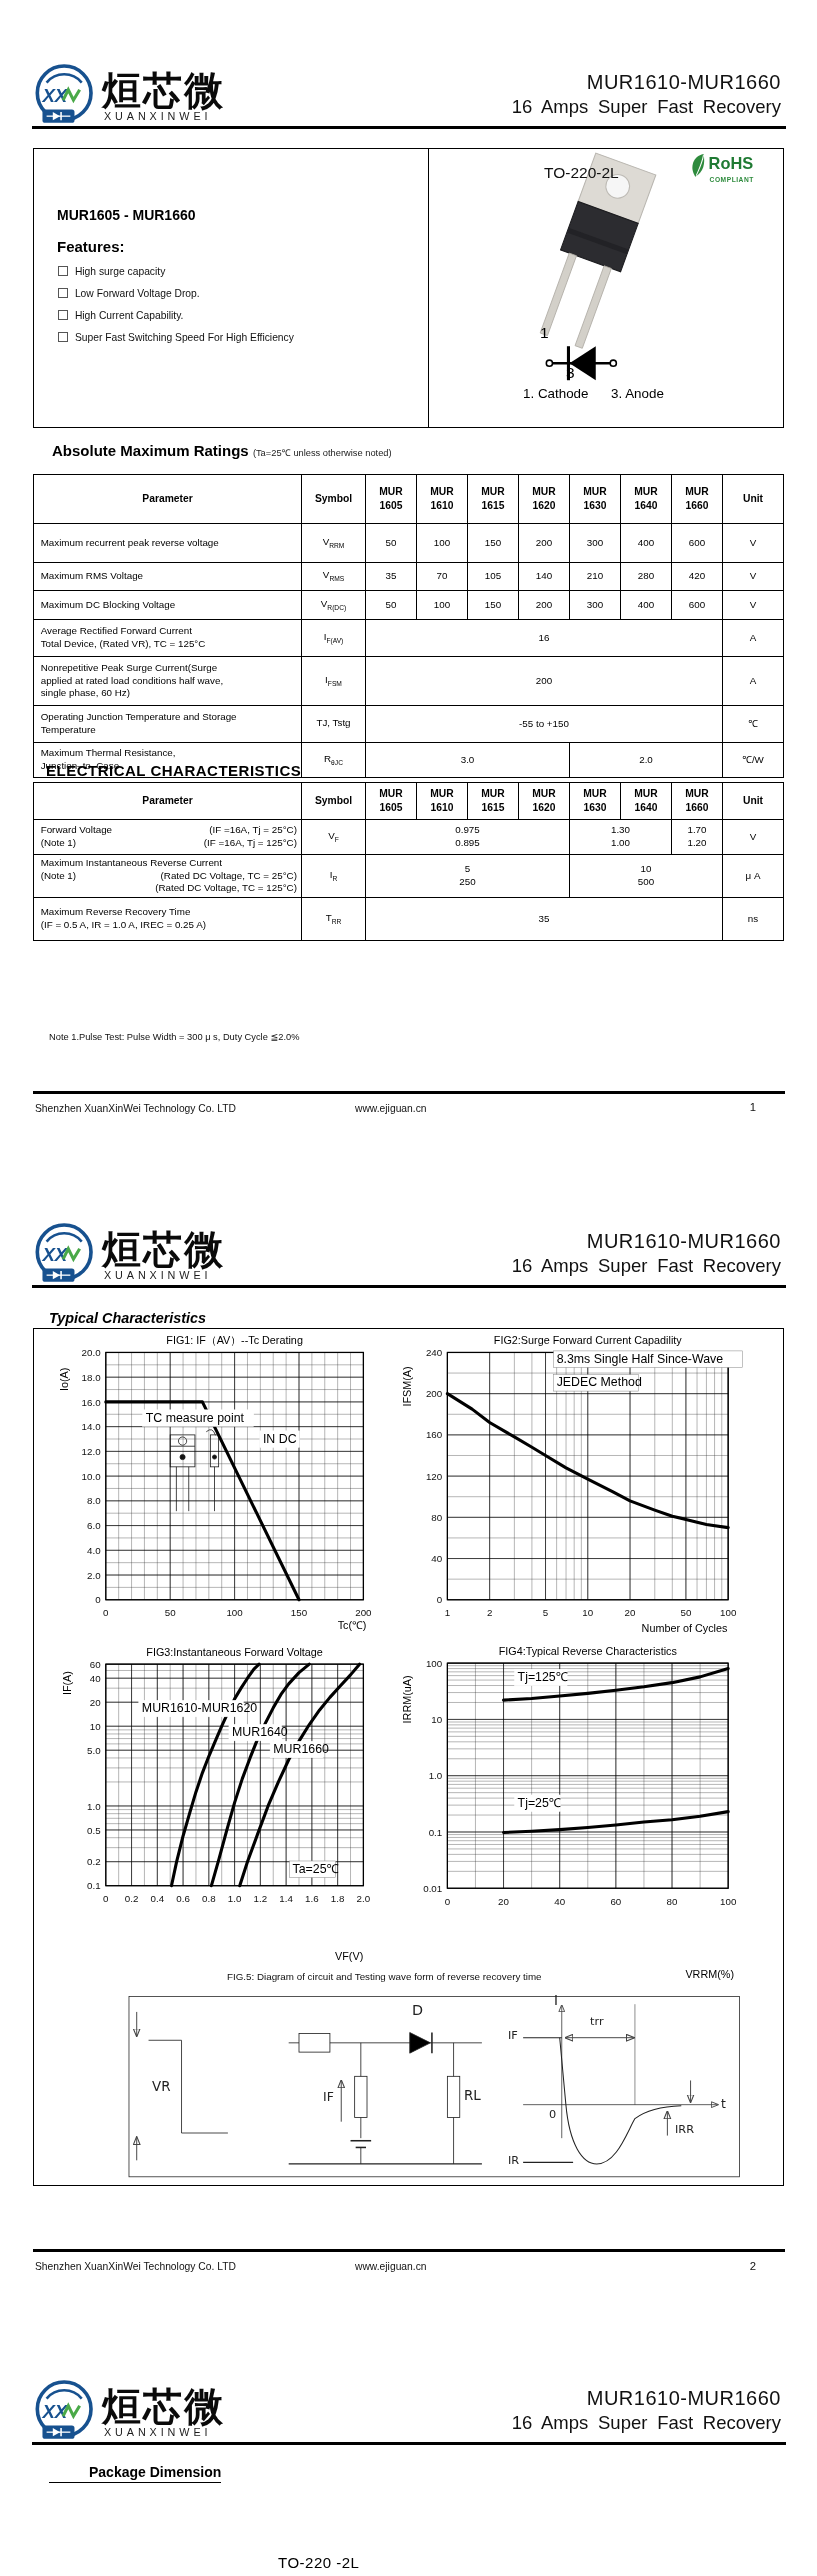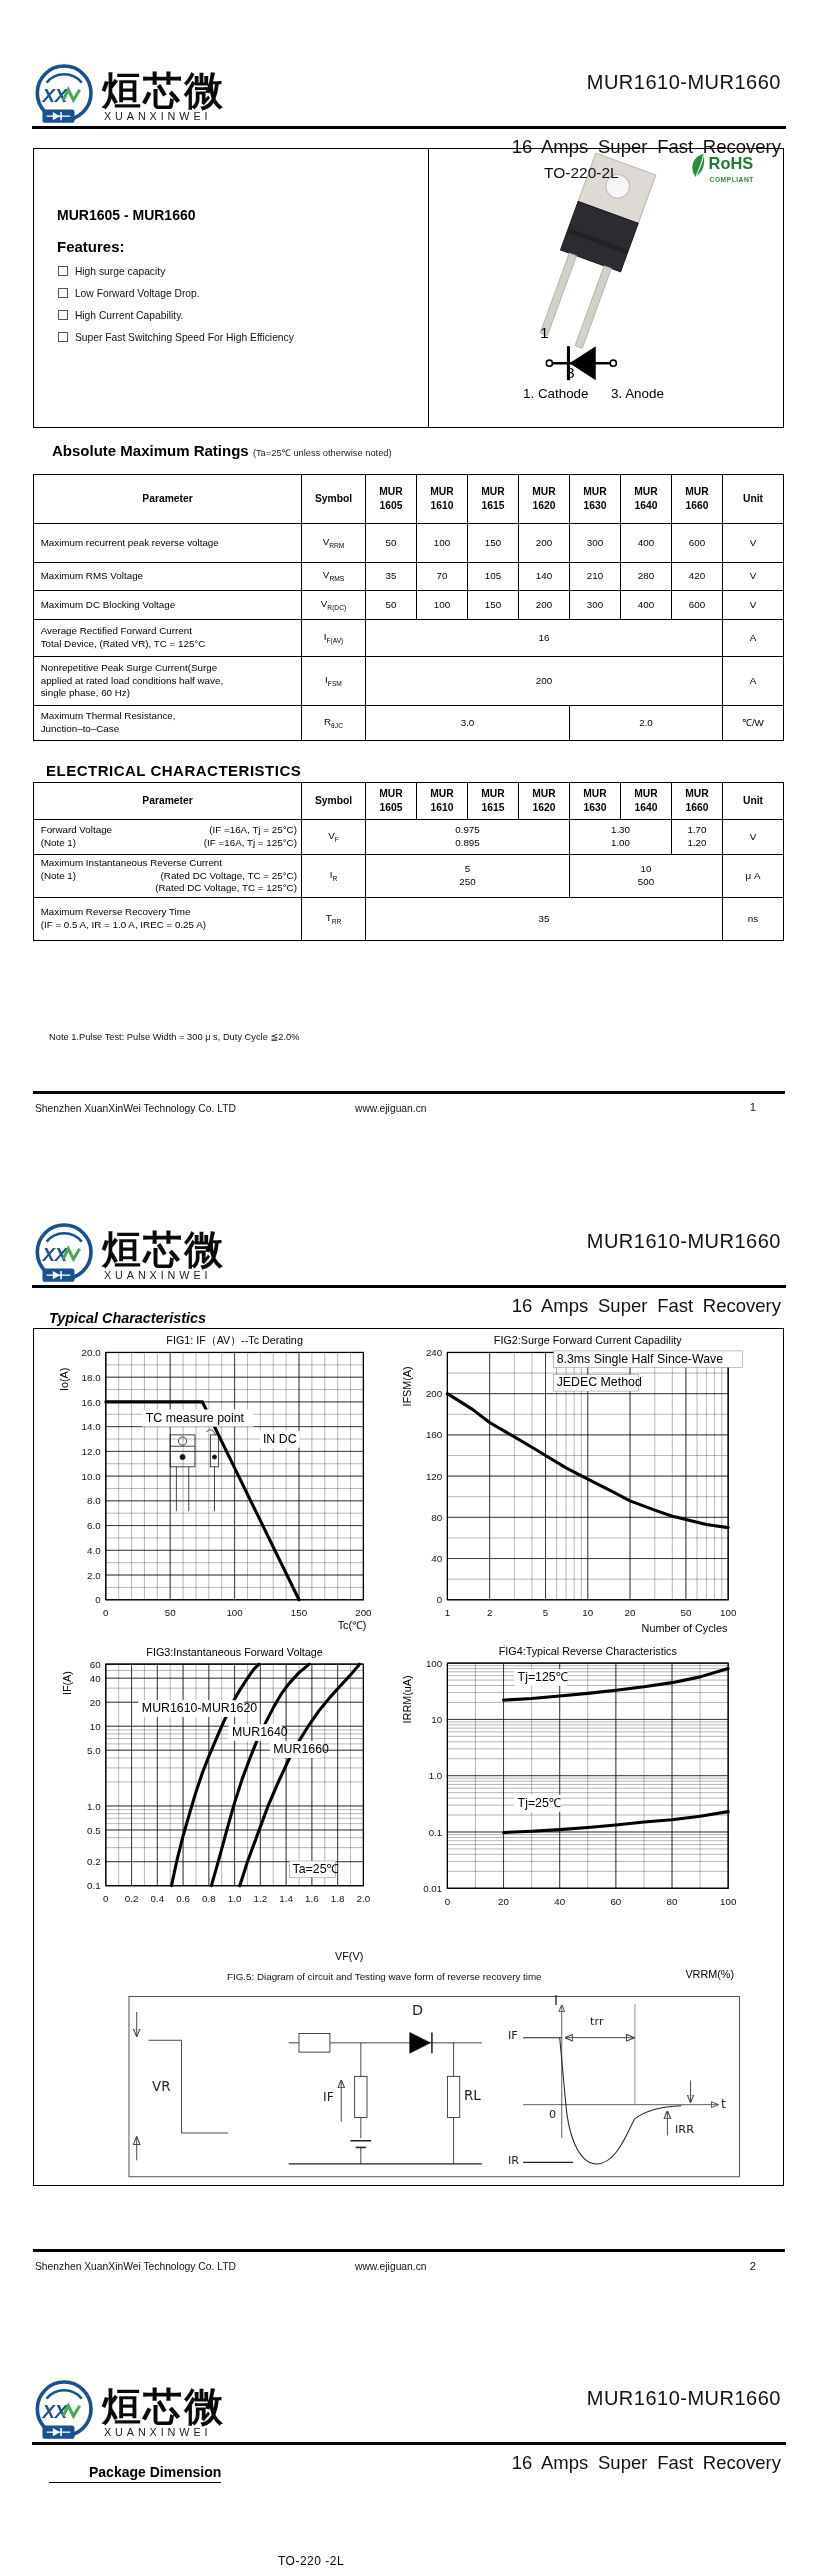--- a/index.html
+++ b/index.html
@@ -4,21 +4,21 @@
 <style>
   html,body{margin:0;padding:0;background:#fff;}
   body{font-family:"Liberation Sans",sans-serif;color:#000;}
   #page{position:relative;width:818px;height:3470px;background:#fff;overflow:hidden;}
   .abs{position:absolute;}
   svg{position:absolute;left:0;top:0;}
   
   .cjk{font-size:39px;font-weight:bold;letter-spacing:2.1px;color:#0a0a0a;}
   .logoen{font-size:10.8px;letter-spacing:3.9px;color:#1c1c1c;font-weight:500;}
   .title1{font-size:20px;color:#111;letter-spacing:0.5px;}
-  .title2{font-size:18.5px;color:#111;word-spacing:4.6px;margin-top:40px;}
+  .title2{font-size:18.5px;color:#111;word-spacing:4.6px;}
   .hrule{height:2.6px;background:#000;left:32px;right:32px;}
   
   .box{border:1px solid #000;}
   .seriesT{font-size:14px;font-weight:bold;margin-top:8px;}
   .featT{font-size:15px;font-weight:bold;}
   .feat{font-size:10.3px;color:#111;}
   .cb{display:inline-block;width:7.7px;height:7.7px;border:1px solid #555;margin-right:7.2px;vertical-align:-0.5px;}
   .pkgname{font-size:15.5px;color:#111;}
   .h1{font-size:15px;font-weight:bold;}
   .h1 .cond{font-size:9.3px;font-weight:normal;color:#222;}
@@ -37,21 +37,21 @@
   
   .secT{font-size:14.4px;font-weight:bold;font-style:italic;}
   .tk{font-size:19px;fill:#111;font-family:"Liberation Sans",sans-serif;}
   .ann{font-size:24px;fill:#000;font-family:"Liberation Sans",sans-serif;}
   .ctitle{font-size:21px;fill:#000;font-family:"Liberation Sans",sans-serif;}
   .albl{font-size:21px;fill:#000;font-family:"Liberation Sans",sans-serif;}
   .f5lbl{font-size:12.4px;color:#222;font-family:"DejaVu Sans",sans-serif;}
   .fig5T{font-size:9.8px;color:#111;}
   
   .pkgdimT{font-size:14px;font-weight:bold;border-bottom:1.5px solid #000;padding-bottom:2.1px;padding-left:40px;}
-  .to220{font-size:12px;letter-spacing:0.5px;}
+  .to220{font-size:15px;letter-spacing:0.5px;}
 </style>
 </head>
 <body>
 
 <div id="page">
 
 <svg id="gfx" width="818" height="3470" viewBox="0 0 1587 6735">
 <defs>
 <marker id="ar" viewBox="0 0 10 10" refX="9" refY="5" markerWidth="10" markerHeight="10" orient="auto-start-reverse">
           <path d="M0,1 L10,5 L0,9 z" fill="none" stroke="#444" stroke-width="1.3"></path>
@@ -661,20 +661,29 @@
   <tr style="height:49px">
     <td class="pl">
             <div>Nonrepetitive Peak Surge Current(Surge</div>
             <div>applied at rated load conditions half wave,</div>
             <div>single phase, 60 Hz)</div>
           </td>
     <td class="c"><span>I</span><sub>FSM</sub></td>
     <td class="c" colspan="7">200</td>
     <td class="c">A</td>
   </tr>
+  <tr style="height:37px">
+    <td class="pl">
+            <div>Operating Junction Temperature and Storage</div>
+            <div>Temperature</div>
+          </td>
+    <td class="c"><span>TJ, Tstg</span><sub></sub></td>
+    <td class="c" colspan="7">-55 to +150</td>
+    <td class="c">℃</td>
+  </tr>
   <tr style="height:35px">
     <td class="pl">
             <div>Maximum Thermal Resistance,</div>
             <div>Junction–to–Case</div>
           </td>
     <td class="c"><span>R</span><sub>θJC</sub></td>
     <td class="c" colspan="4">3.0</td>
     <td class="c" colspan="3">2.0</td>
     <td class="c">℃/W</td>
   </tr>

